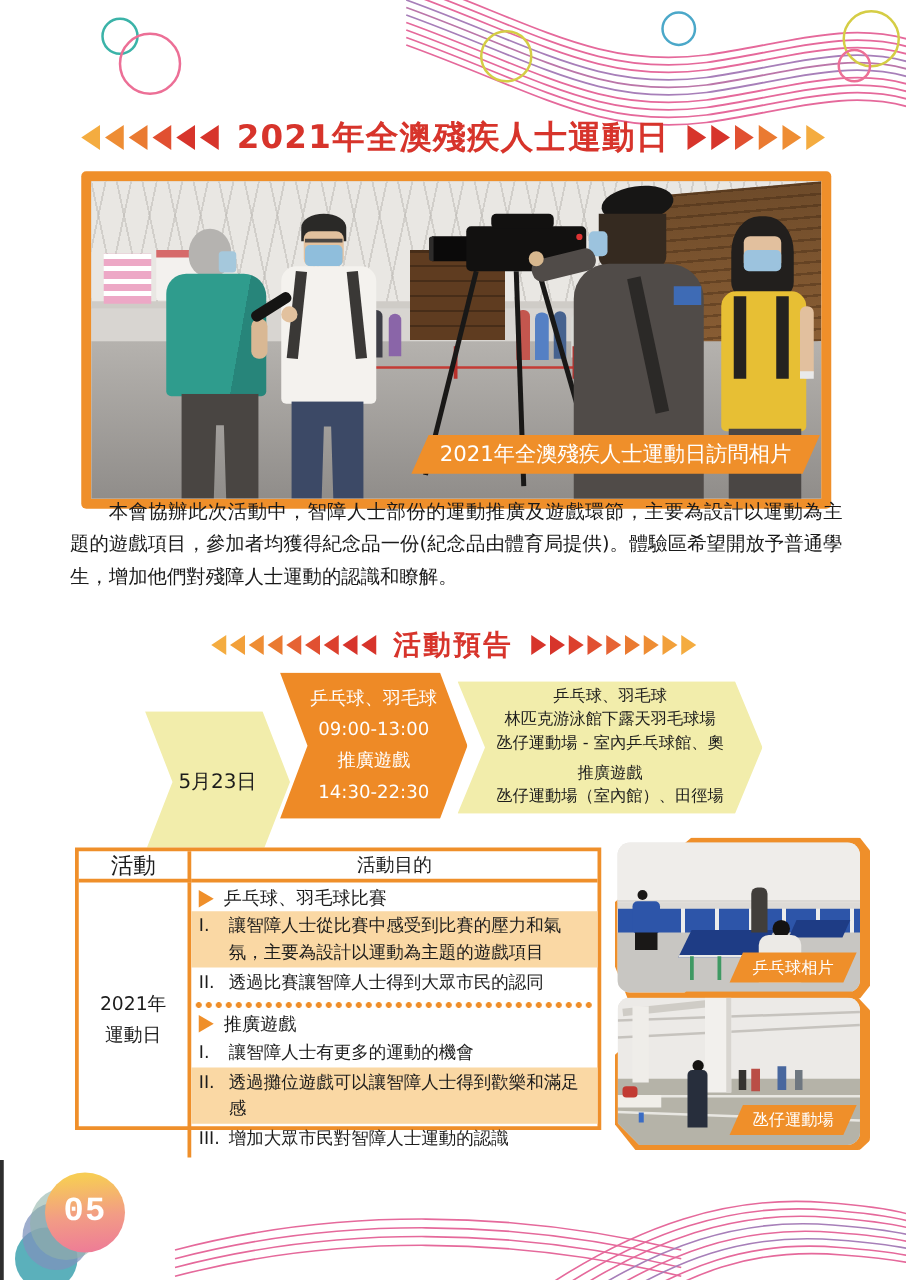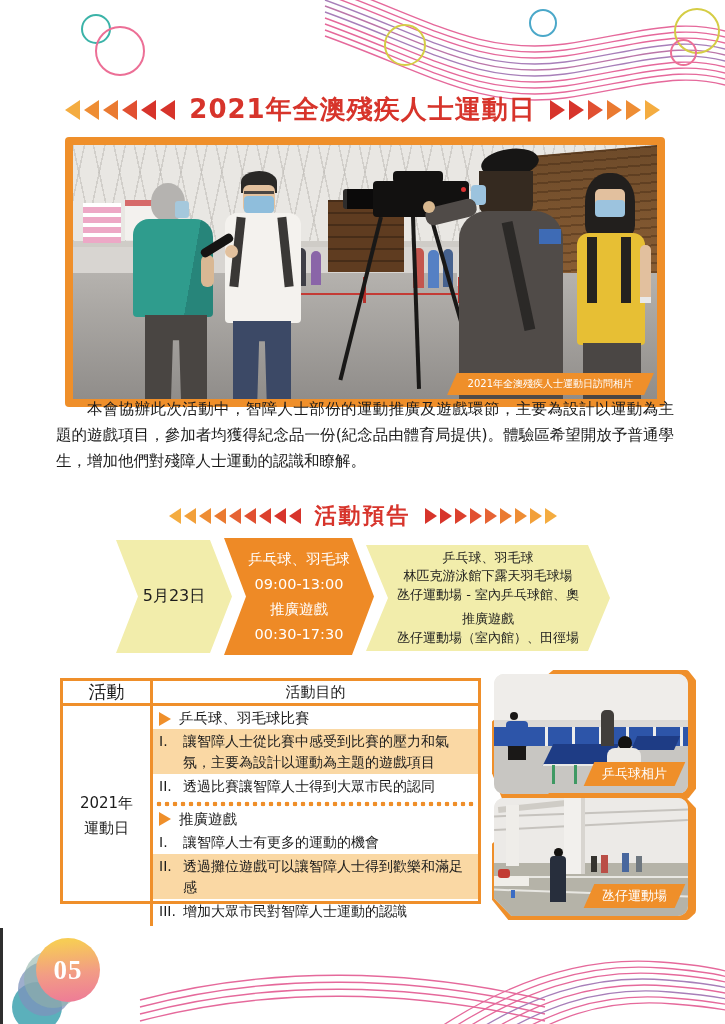--- a/index.html
+++ b/index.html
@@ -32,21 +32,21 @@
   .scene{position:relative;width:100%;height:100%;background:#DEDCD8;overflow:hidden}
   .scene div{position:absolute}
   .cap{position:absolute;color:#fff;white-space:nowrap}
   .cap .cap-bg{position:absolute;inset:0;background:var(--orange);transform:skewX(-24deg)}
   .cap .cap-tx{position:relative;display:block;padding:4px 16px}
   
   .intro{left:56px;top:396px;width:618px;font-size:15.5px;line-height:26px;text-align:justify;text-indent:2em;color:#1a1a1a}
   
   .chev{position:absolute;clip-path:polygon(0 0,calc(100% - 22px) 0,100% 50%,calc(100% - 22px) 100%,0 100%,22px 50%);
         display:flex;flex-direction:column;align-items:center;justify-content:center;text-align:center}
-  .chev1{left:116px;top:540px;width:116px;height:113px;background:var(--pale);font-size:16px}
+  .chev1{left:116px;top:569px;width:116px;height:113px;background:var(--pale);font-size:16px}
   .chev2{left:224px;top:538px;width:150px;height:117px;background:#EE8A26;color:#fff;font-size:14.5px;line-height:25px}
   .chev3{left:366px;top:545px;width:244px;height:106px;background:var(--pale);font-size:13px;line-height:18.5px}
   .chev3 .stanza{margin:3px 0}
   
   .tbl{left:60px;top:678px;width:421px;height:226px;border:3px solid var(--orange);background:#fff;
        display:grid;grid-template-columns:90px 1fr;grid-template-rows:25px 1fr;font-size:14px}
   .tbl .h1{border-right:3px solid var(--orange);border-bottom:3px solid var(--orange);display:flex;align-items:center;justify-content:center;font-size:18px}
   .tbl .h2{border-bottom:3px solid var(--orange);display:flex;align-items:center;justify-content:center;font-size:15px}
   .tbl .act{border-right:3px solid var(--orange);display:flex;flex-direction:column;align-items:center;justify-content:center;font-size:15px;line-height:25px;text-align:center}
   .tbl .purpose{padding:2px 0 2px 0;display:flex;flex-direction:column;justify-content:space-evenly}
@@ -67,21 +67,21 @@
   .sp2{left:494px;top:798px;height:118px}
   .sp2 .back{inset:-5px -8px -4px -2px;clip-path:polygon(45% 0,93% 0,100% 12%,100% 94%,96% 100%,8% 100%,0 84%,0 40%,28% 0)}
   .sp2 .photo{clip-path:polygon(0 0,100% 0,100% 100%,9% 100%,0 85%)}
   .sp .cap{right:8px;bottom:8px;font-size:13px}
   .sp .cap .cap-tx{padding:3px 13px}
   
   .badge-c{position:absolute;border-radius:50%}
   .badge-num{position:absolute;left:36px;top:938px;width:64px;height:64px;border-radius:50%;
      background:linear-gradient(175deg,#F7CC55 8%,#F29C85 55%,#EE7D96 95%);
      display:flex;align-items:center;justify-content:center;color:#fff;
-     font-family:Liberation Serif, serif;font-weight:bold;font-size:27px;letter-spacing:1px}
+     font-family:Liberation Mono, monospace;font-weight:bold;font-size:27px;letter-spacing:1px}
   .edge{left:0;top:928px;bottom:0;width:3px;background:#2e2e2e;position:absolute}
   svg{position:absolute;display:block}
 </style>
 </head>
 <body>
 
 <svg width="725" height="115" style="left:0;top:0" viewBox="0 0 725 115" fill="none">
   <path d="M325,-18 C430,20 480,55 565,44 C635,34 685,14 740,36" stroke="#E5699B" stroke-width="1.4"></path>
   <path d="M325,-12 C430,26 480,61 565,50 C635,40 685,20 740,42" stroke="#E5699B" stroke-width="1.4"></path>
   <path d="M325,-6 C430,32 480,67 565,56 C635,46 685,26 740,48" stroke="#E5699B" stroke-width="1.4"></path>
@@ -185,21 +185,21 @@
     <div style="left:522px;top:44px;width:30px;height:26px;border-radius:5px;background:#E2C09E"></div>
     <div style="left:522px;top:55px;width:30px;height:17px;border-radius:4px;background:#9CC3DE"></div>
     <div style="left:504px;top:88px;width:68px;height:112px;border-radius:12px 12px 4px 4px;background:#E7BF34"></div>
     <div style="left:514px;top:92px;width:10px;height:66px;background:#24221F"></div>
     <div style="left:548px;top:92px;width:10px;height:66px;background:#24221F"></div>
     <div style="left:567px;top:100px;width:11px;height:58px;border-radius:5px;background:#E2C09E"></div>
     <div style="left:567px;top:152px;width:11px;height:6px;background:#E9E9E9"></div>
     <div style="left:510px;top:198px;width:58px;height:56px;background:#4A4644"></div>
     <div style="left:466px;top:84px;width:22px;height:15px;background:#3E6BB5"></div>
 
-    <div class="cap" style="right:8px;bottom:4px;font-size:10px">
+    <div class="cap" style="right:8px;bottom:20px;font-size:17px">
       <span class="cap-bg"></span>
       <span class="cap-tx">2021年全澳殘疾人士運動日訪問相片</span>
     </div>
   </div>
 </div>
 
 <p class="abs intro">本會協辦此次活動中，智障人士部份的運動推廣及遊戲環節，主要為設計以運動為主題的遊戲項目，參加者均獲得紀念品一份(紀念品由體育局提供)。體驗區希望開放予普通學生，增加他們對殘障人士運動的認識和瞭解。</p>
 
 <div class="abs arrow-row preview-row">
   <span class="arrow-row" style="gap:3px">
@@ -227,21 +227,21 @@
   </span>
 </div>
 
 <div class="chev chev1">
   <span>5月23日</span>
 </div>
 <div class="chev chev2">
   <span>乒乓球、羽毛球</span>
   <span>09:00-13:00</span>
   <span>推廣遊戲</span>
-  <span>00:30-17:30</span>
+  <span>14:30-22:30</span>
 </div>
 <div class="chev chev3">
   <div class="stanza">
     <div>乒乓球、羽毛球</div>
     <div>林匹克游泳館下露天羽毛球場</div>
     <div>氹仔運動場 - 室內乒乓球館、奧</div>
   </div>
   <div class="stanza">
     <div>推廣遊戲</div>
     <div>氹仔運動場（室內館）、田徑場</div>

